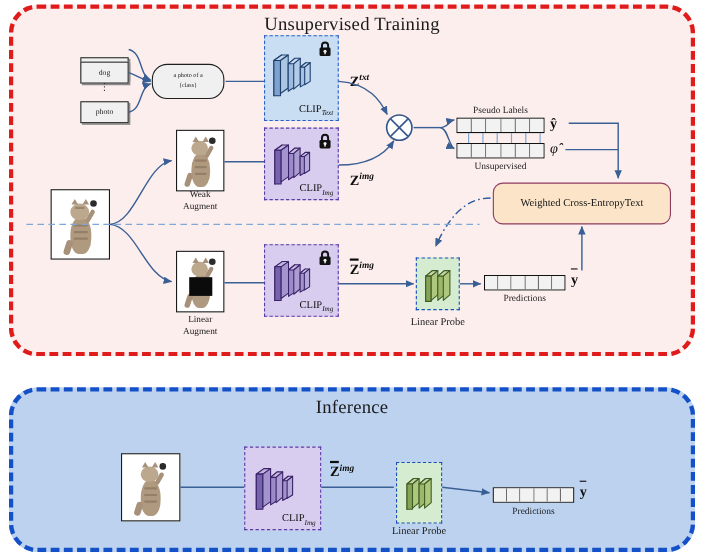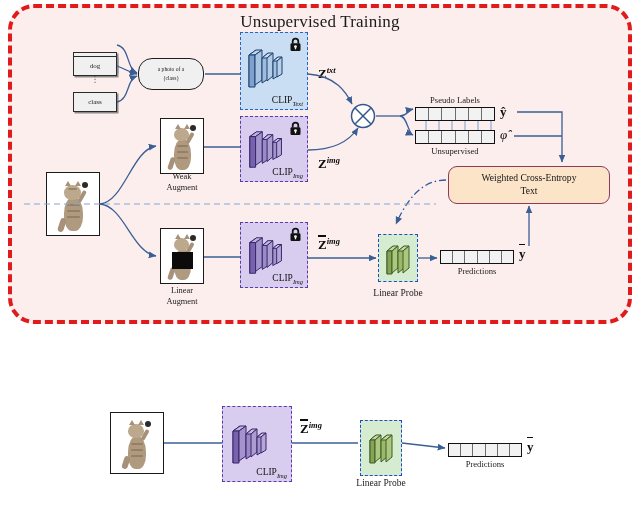--- a/index.html
+++ b/index.html
@@ -191,21 +191,21 @@
     height: 1.4px;
     background: #0d0d0d;
   }
 
   
   #loss-box {
     position: absolute;
     background: #fbe4c8;
     border: 1.5px solid #8c3b5e;
     border-radius: 9px;
-    display: flex; flex-direction: column;
+    display: flex; flex-direction: row;
     align-items: center; justify-content: center;
     font-size: 9.6px; color: #141414;
     line-height: 1.35; text-align: center;
   }
 
   
   #mul-node {
     position: absolute;
     width: 26px; height: 26px;
   }
@@ -227,21 +227,21 @@
   </div>
 
   <div class="clsbox abs" style="left:73px; top:52px; width:44px; height:20px;">
     <span>cat</span>
   </div>
   <div class="clsbox abs" style="left:73px; top:56px; width:44px; height:20px;">
     <span>dog</span>
   </div>
   <div class="vdots abs" style="left:73px; top:77px; width:44px;">⋮</div>
   <div class="clsbox abs" style="left:73px; top:92px; width:44px; height:20px;">
-    <span>class</span>
+    <span>photo</span>
   </div>
 
   <div id="prompt-box" style="left:138px; top:58px; width:66px; height:32px;">
     <div>a photo of a</div>
     <div>{class}</div>
   </div>
 
   <div class="encwrap enc-text" style="left:240px; top:32px; width:68px; height:78px;">
     <svg class="abs" style="left:4px; top:12px;" width="48" height="48" viewBox="0 0 48 48">
       <g stroke="#1e3f6e" stroke-width="1" stroke-linejoin="round">
@@ -429,20 +429,23 @@
       <div class="cell"></div>
       <div class="cell"></div>
       <div class="cell"></div>
       <div class="cell"></div>
     </div>
   <div class="mathlbl bold" style="left:519px; top:246px;">
     <span class="ovl">y</span>
   </div>
   <div class="smalllabel" style="left:437px; top:266px; width:80px;">Predictions</div>
 
+  <div class="panel" id="inference-panel">
+    <div class="panel-title">Inference</div>
+  </div>
 
   <div class="imgframe" style="left:110px; top:412px; width:54px; height:62px;">
     <div class="cat">
       <div class="cat-body" style="left:17px; top:23px; width:18px; height:33px;"></div>
       <div class="cat-head" style="left:17px; top:11px; width:16px; height:14px;"></div>
       <div class="cat-ear" style="left:18px; top:7px;"></div>
       <div class="cat-ear" style="left:27px; top:7px;"></div>
       <div class="cat-stripe" style="left:20px; top:30px; width:12px; height:2px;"></div>
       <div class="cat-stripe" style="left:20px; top:36px; width:12px; height:2px;"></div>
       <div class="cat-stripe" style="left:20px; top:42px; width:12px; height:2px;"></div>

